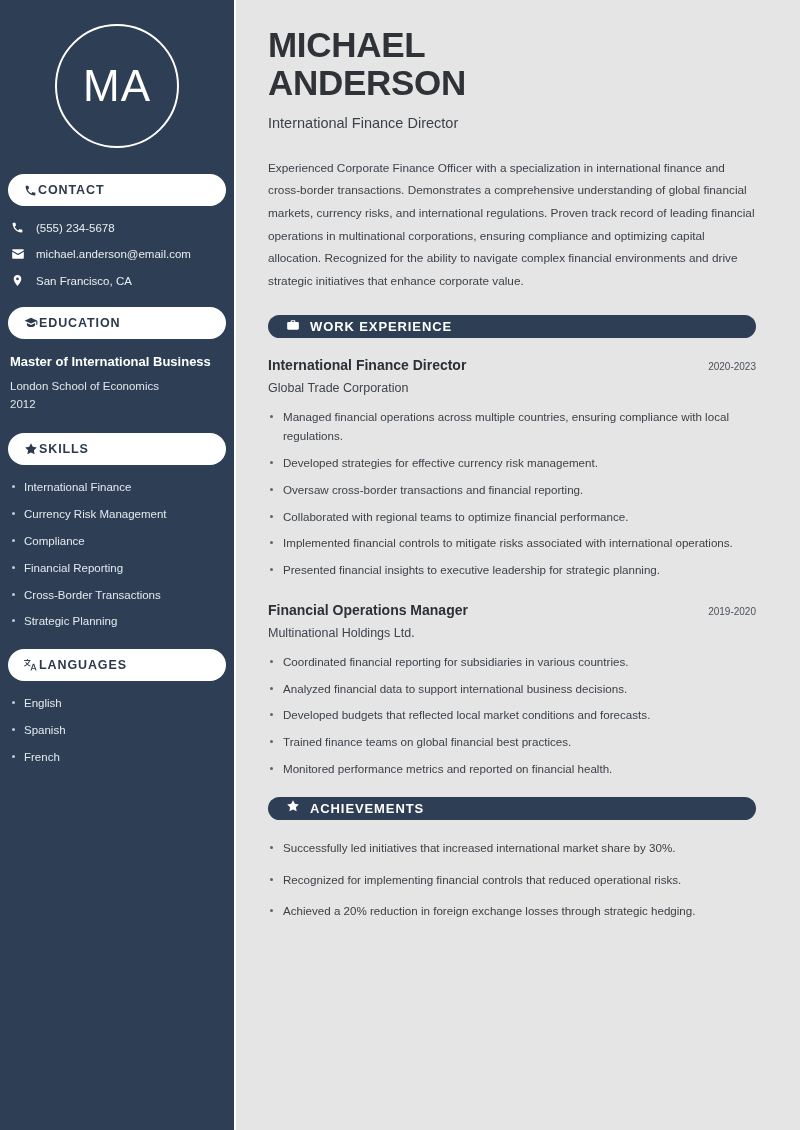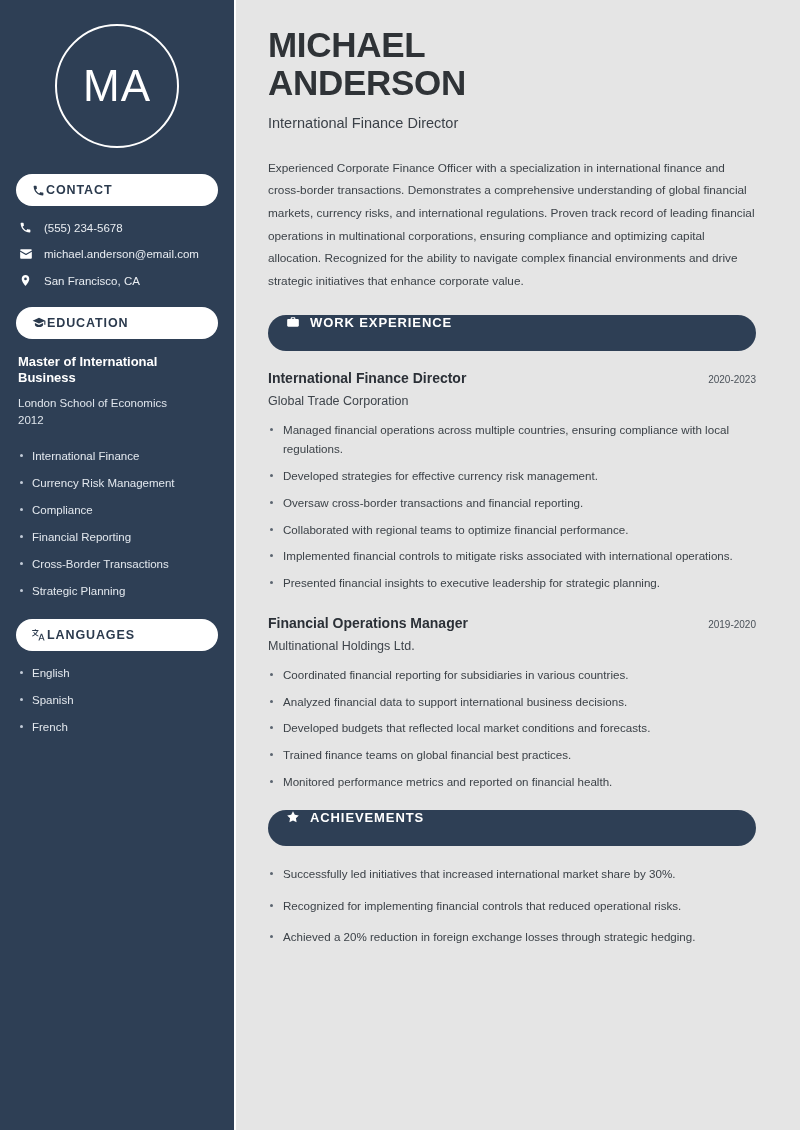--- a/index.html
+++ b/index.html
@@ -18,21 +18,21 @@
     display: flex;
     background: #f7f7f7;
     overflow: hidden;
   }
 
   
   .sidebar {
     width: 236px;
     flex: 0 0 236px;
     background: #2e3f55;
-    padding: 0 16px;
+    padding: 0 8px;
     color: #ffffff;
     border-right: 2px solid #ffffff;
   }
 
   .avatar-wrap {
     display: flex;
     justify-content: center;
     padding-top: 24px;
     padding-bottom: 26px;
   }
@@ -148,22 +148,23 @@
     font-size: 11.8px;
     line-height: 1.92;
     color: #3c4248;
     margin-bottom: 23px;
   }
 
   .dark-pill {
     background: #2e3f55;
     color: #ffffff;
     border-radius: 22px;
-    height: 36px;
-    display: flex;
+    height: 23px;
+    display: flex;
+    align-items: center;
     gap: 10px;
     padding: 0 18px;
     margin-bottom: 19px;
   }
   .dark-pill .pill-label {
     color: #ffffff;
     font-size: 13px;
     letter-spacing: 0.9px;
   }
 
@@ -273,20 +274,28 @@
           </svg>
         </span>
         <span class="pill-label">EDUCATION</span>
       </div>
       <div class="edu-degree">Master of International Business</div>
       <div class="edu-school">London School of Economics</div>
       <div class="edu-year">2012</div>
     </section>
 
     <section class="sidebar-section">
+      <div class="pill">
+        <span class="icon">
+          <svg width="14" height="14" viewBox="0 0 24 24" fill="#2b3a4d">
+            <path d="m12 2 3.1 6.3 6.9 1-5 4.9 1.2 6.8L12 17.8 5.8 21l1.2-6.8-5-4.9 6.9-1L12 2z"></path>
+          </svg>
+        </span>
+        <span class="pill-label">SKILLS</span>
+      </div>
       <ul class="side-list">
         <li>International Finance</li>
         <li>Currency Risk Management</li>
         <li>Compliance</li>
         <li>Financial Reporting</li>
         <li>Cross-Border Transactions</li>
         <li>Strategic Planning</li>
       </ul>
     </section>
 

